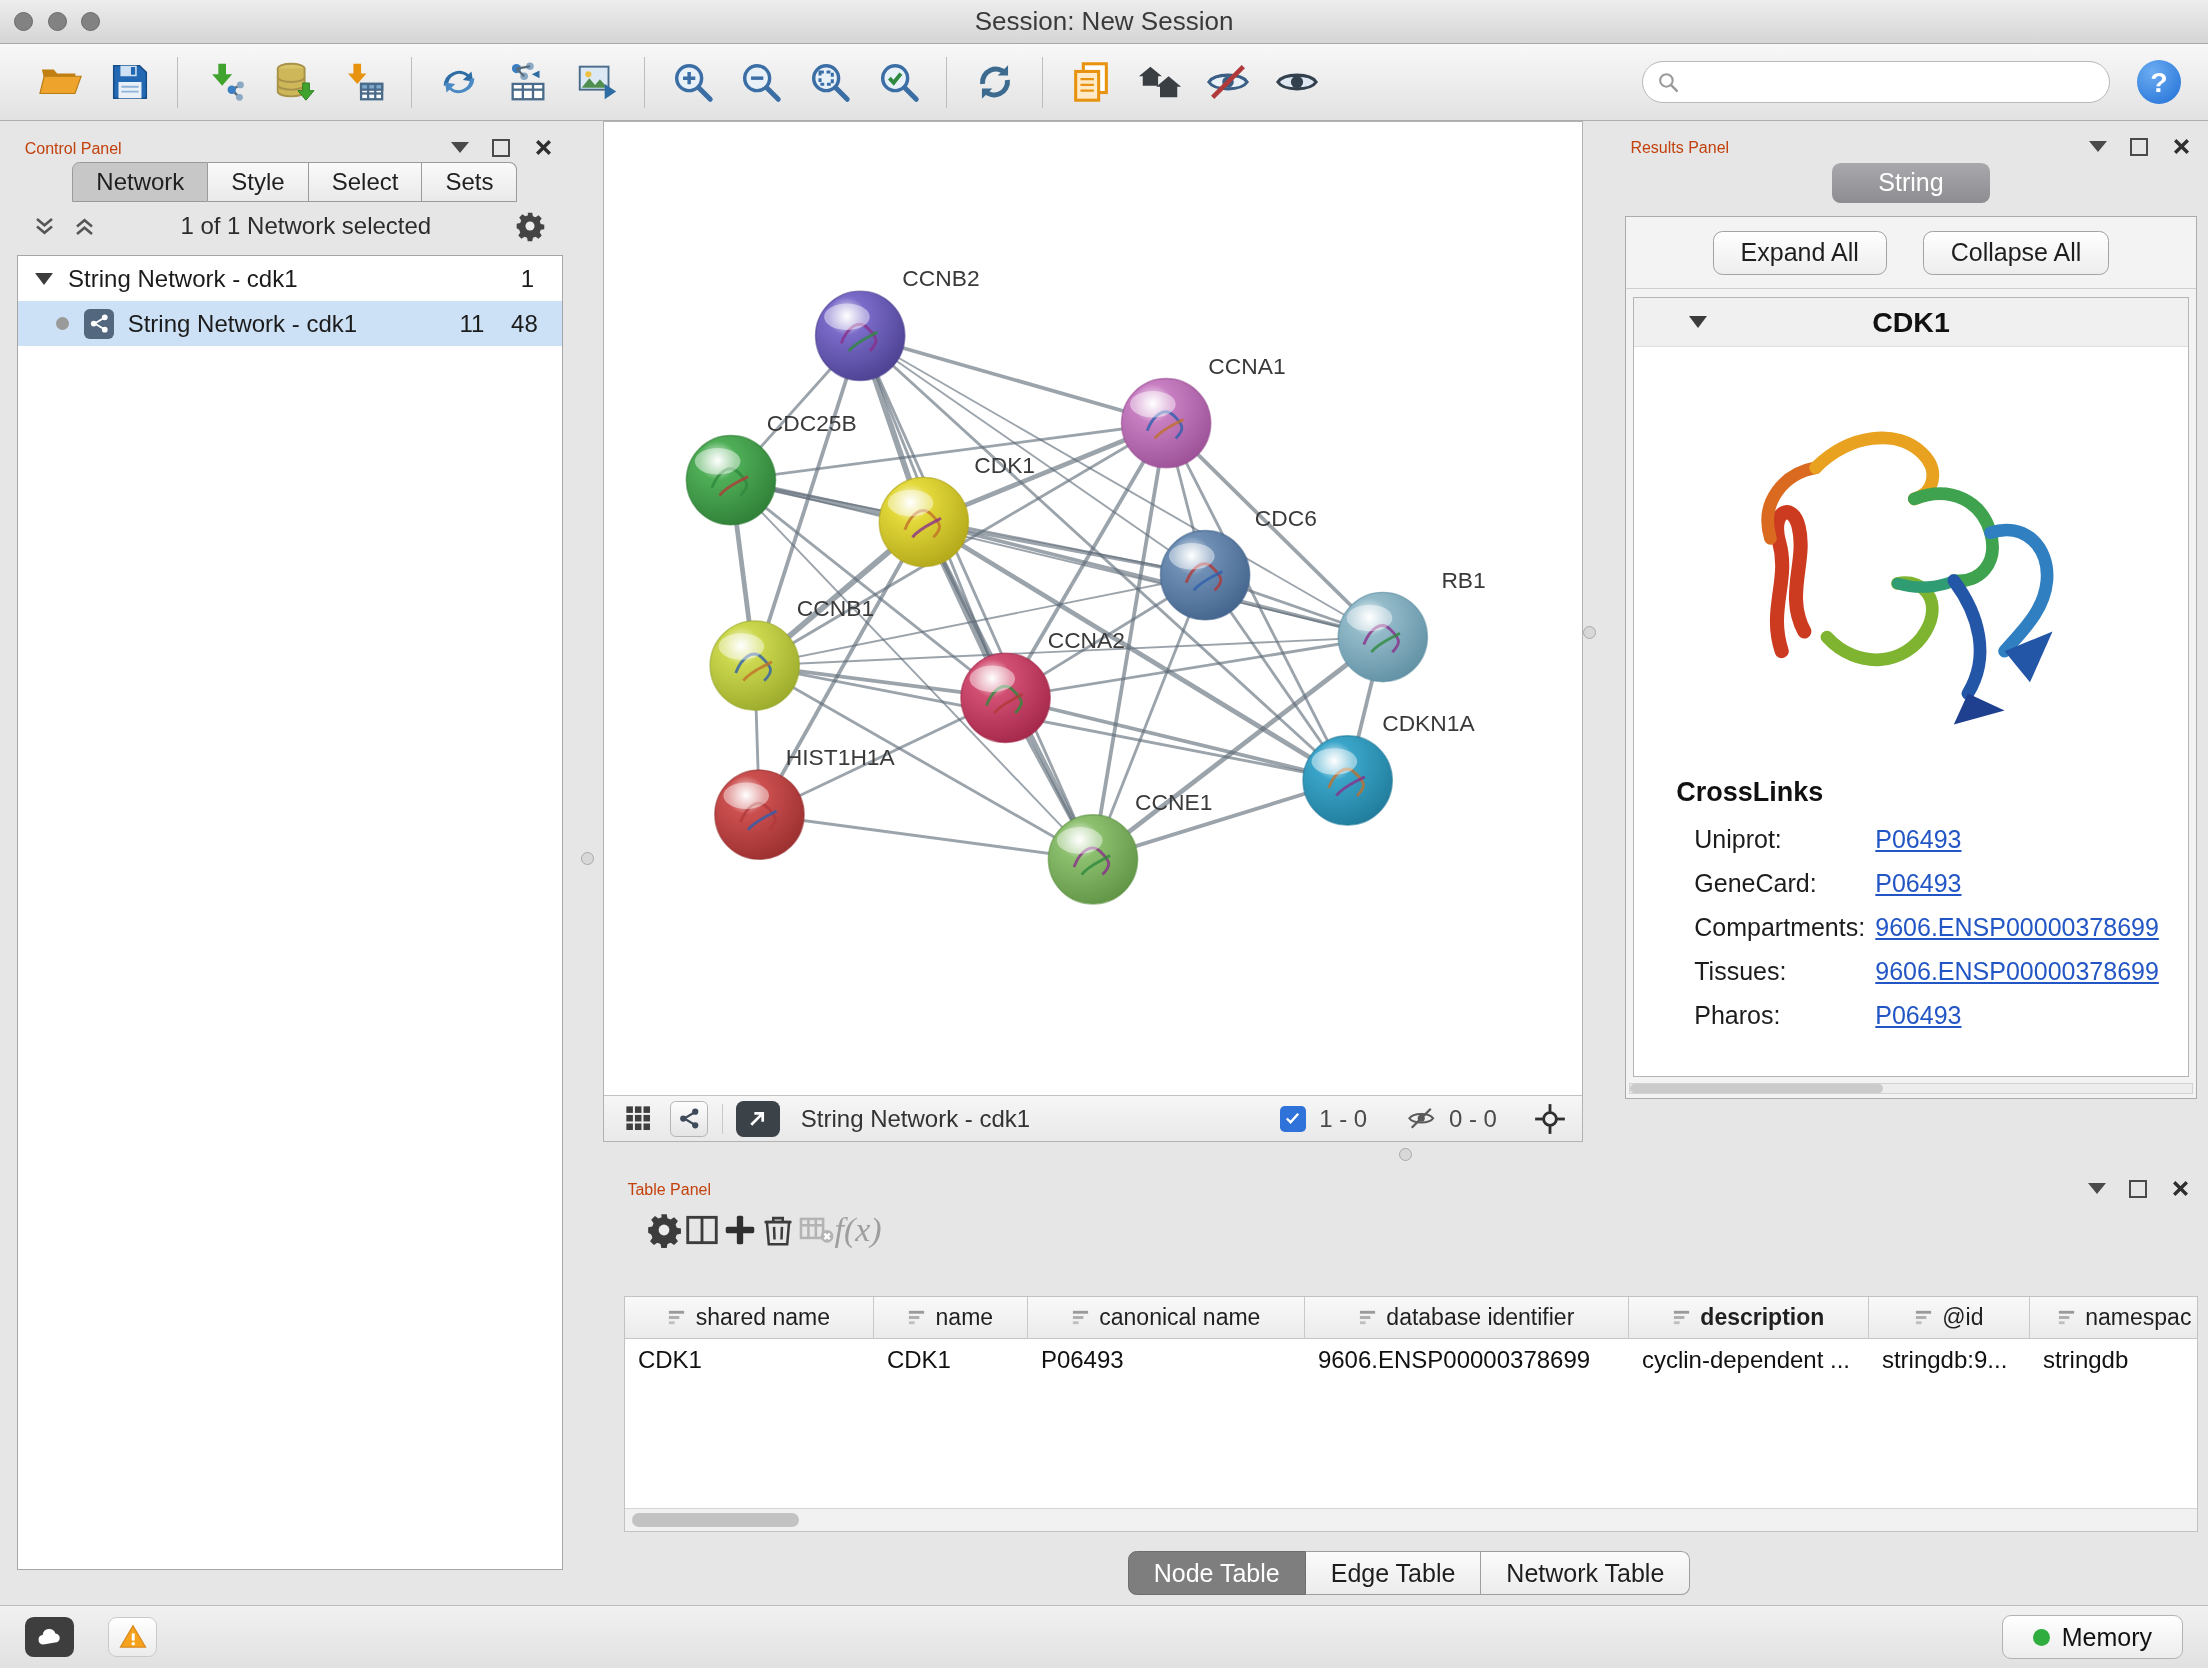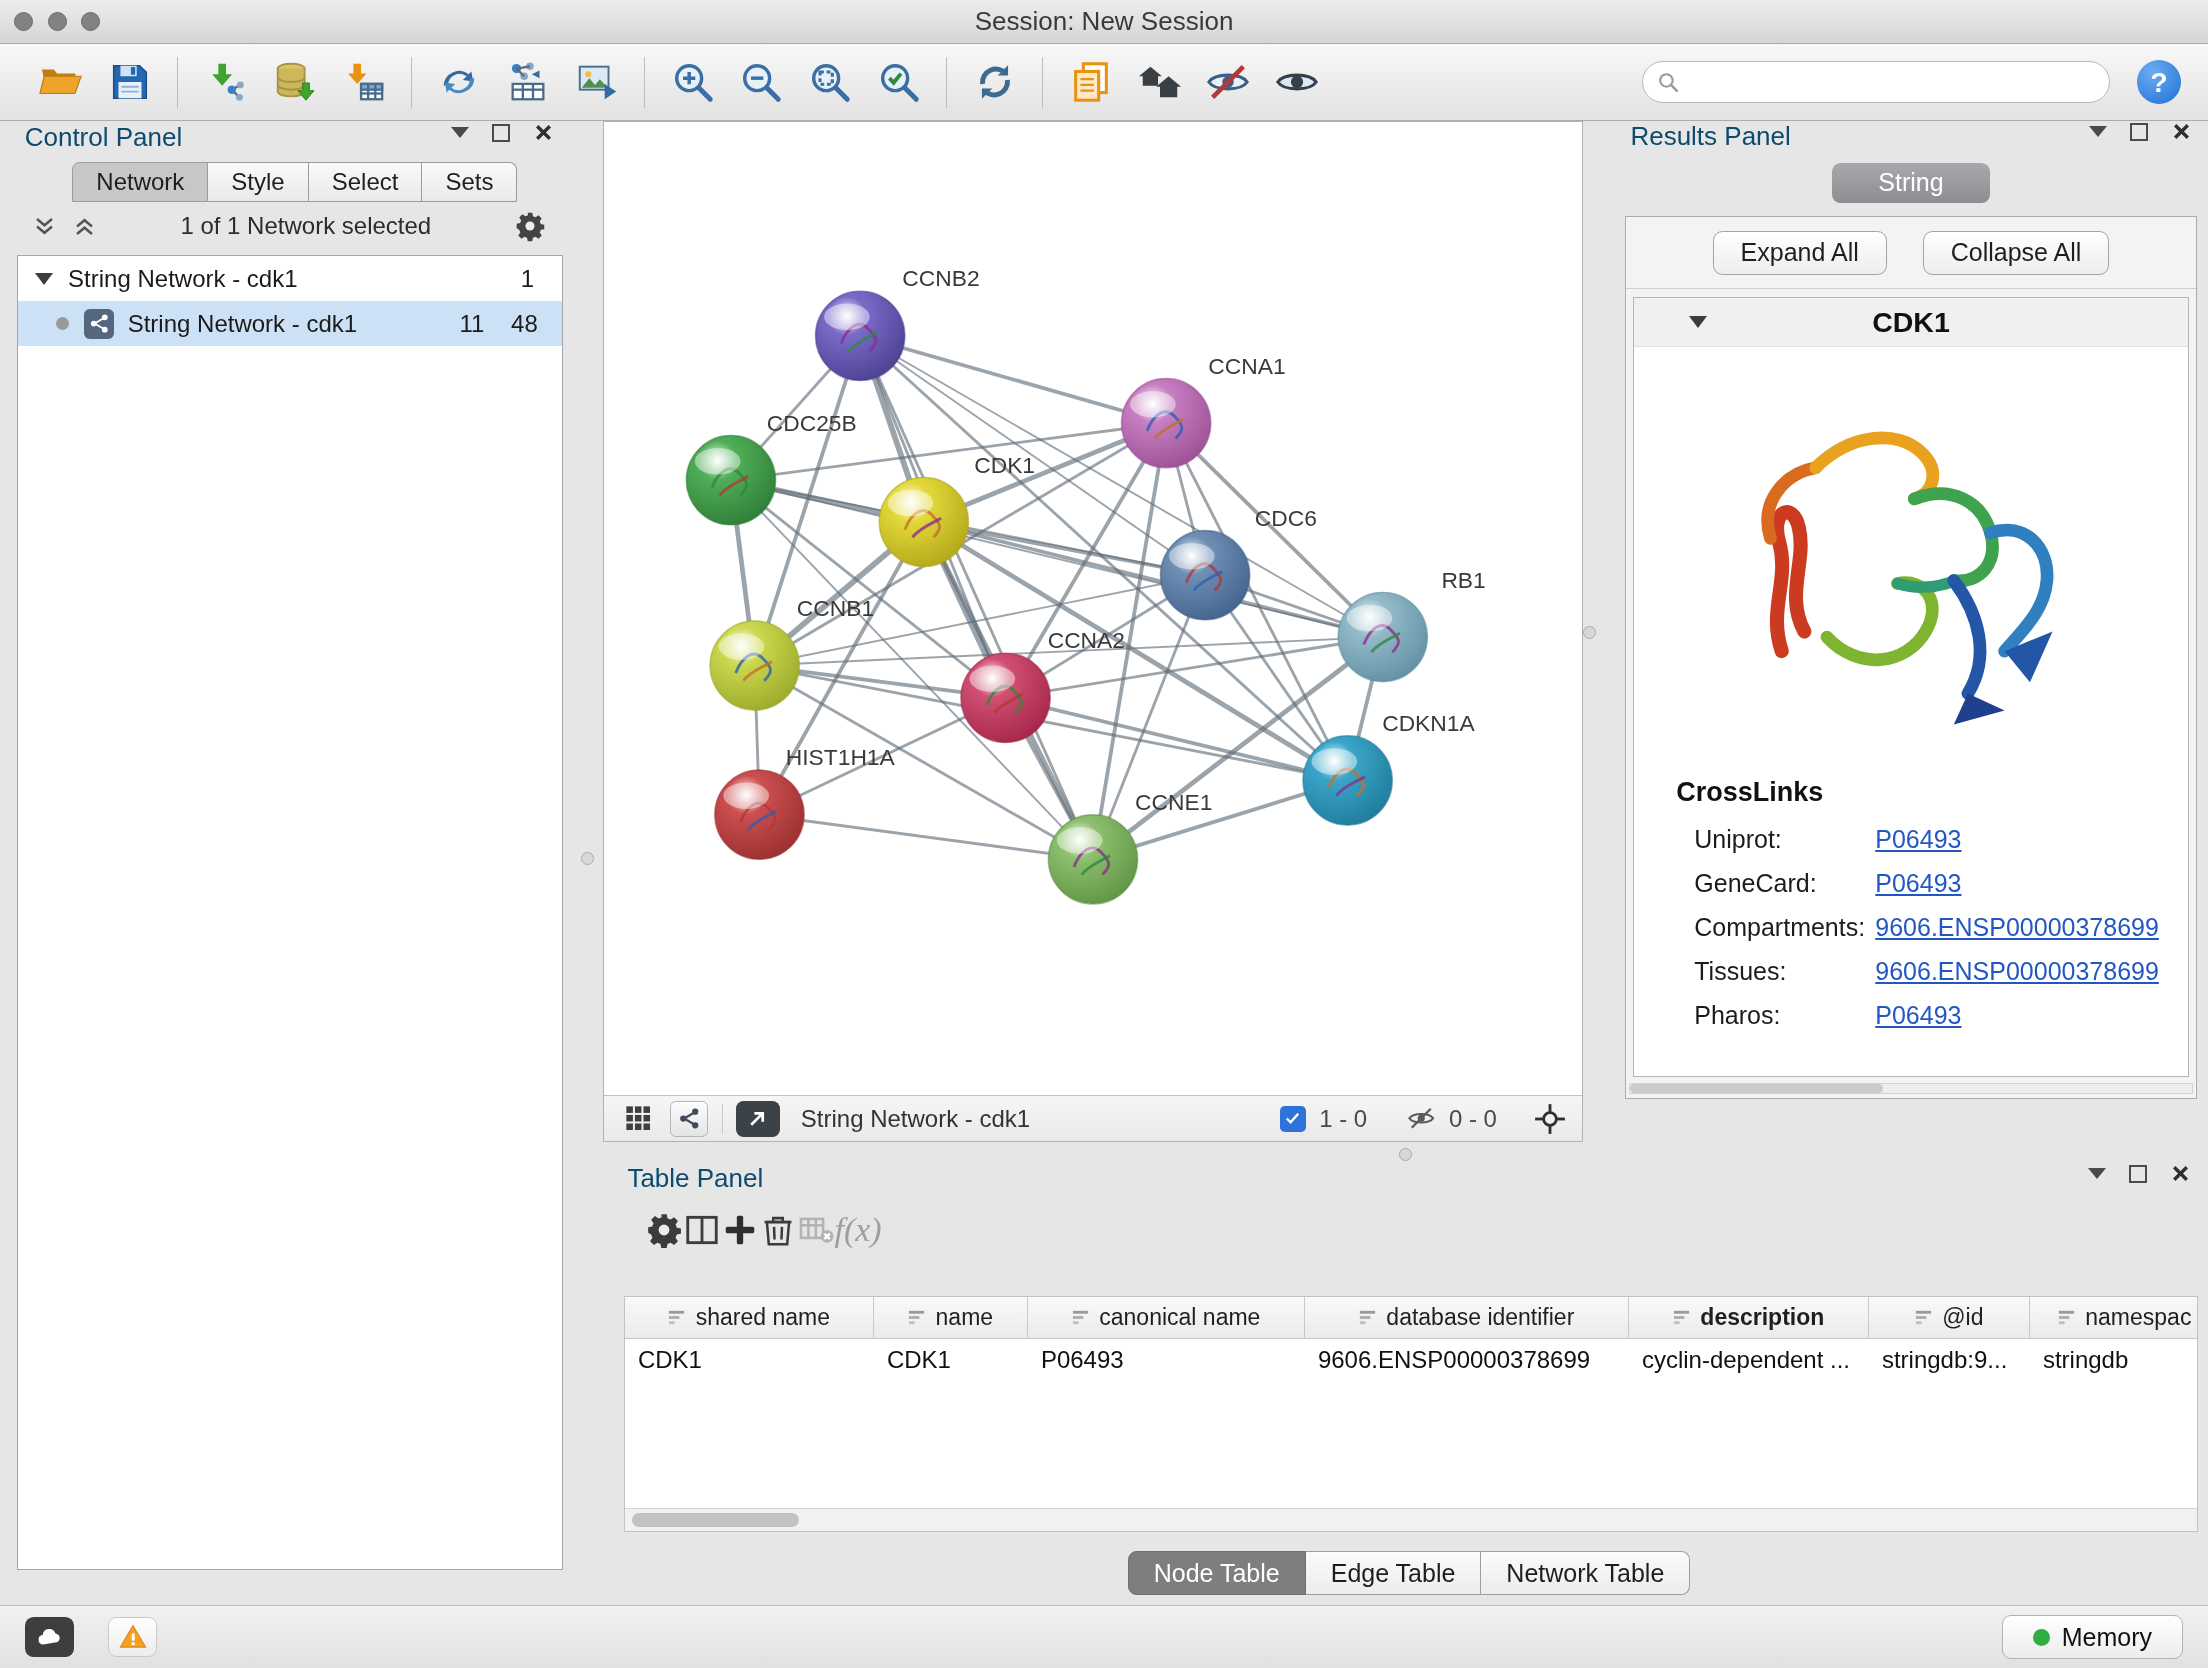--- a/index.html
+++ b/index.html
@@ -15,21 +15,21 @@
   #toolbar{position:absolute;left:0;top:44px;width:2208px;height:77px;background:linear-gradient(#f8f8f8,#e2e2e2);border-bottom:1px solid #adadad;display:flex;align-items:center;padding:0 27px}
   .tb-btn{width:59px;height:59px;display:flex;align-items:center;justify-content:center;margin:0 4.8px;border-radius:7.6px}
   .tb-btn svg{width:46px;height:46px}
   .tb-sep{width:1px;height:51px;background:#bdbdbd;margin:0 13.3px}
   #search-wrap{margin-left:auto;width:468px;height:42px;background:#fff;border:1px solid #b9b9b9;border-radius:21px;display:flex;align-items:center;padding:0 13.3px;margin-right:27px}
   #search-wrap svg{width:25px;height:25px;margin-right:9.5px}
   #search-input{border:none;outline:none;flex:1;font-size:24px;font-family:"Liberation Sans",sans-serif;background:transparent}
   #help-btn{width:44px;height:44px;border-radius:50%;background:radial-gradient(circle at 35% 28%,#6cacf2,#1f6fd6);color:#fff;font-size:28.5px;font-weight:bold;display:flex;align-items:center;justify-content:center}
 
   
-  .ph{display:flex;align-items:flex-start;height:36px;padding:0 11.4px;font-size:26px;color:#0c4a6e}
+  .ph{display:flex;align-items:flex-end;height:36px;padding:0 11.4px;font-size:16px;color:#c2410c}
   .wc{margin-left:auto;display:flex;align-items:center;gap:23px}
   .chev-down{width:0;height:0;border-left:9.5px solid transparent;border-right:9.5px solid transparent;border-top:11.4px solid #4a4a4a}
   .float-box{width:18px;height:18px;border:2.9px solid #4a4a4a}
   .close-x svg{width:21px;height:21px}
 
   
   #control-panel{position:absolute;left:13.3px;top:122px;width:552px;height:1476px}
   #cp-tabs{display:flex;margin:3.8px 0 0 59px}
   .cp-tab{height:40px;padding:0 23px;display:flex;align-items:center;font-size:24px;border:1px solid #9b9b9b;border-left:none;background:linear-gradient(#fafafa,#e9e9e9);color:#1f1f1f}
   .cp-tab:first-child{border-left:1px solid #9b9b9b;border-radius:7.6px 0 0 0}

